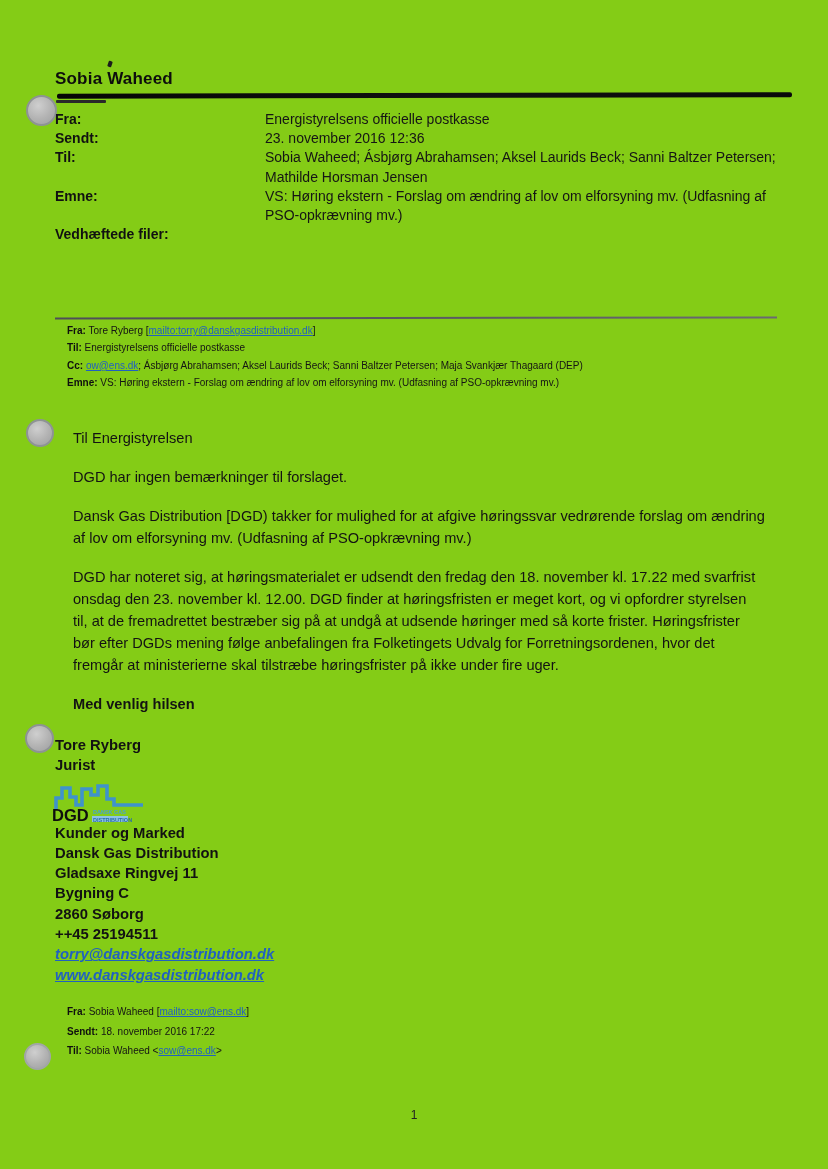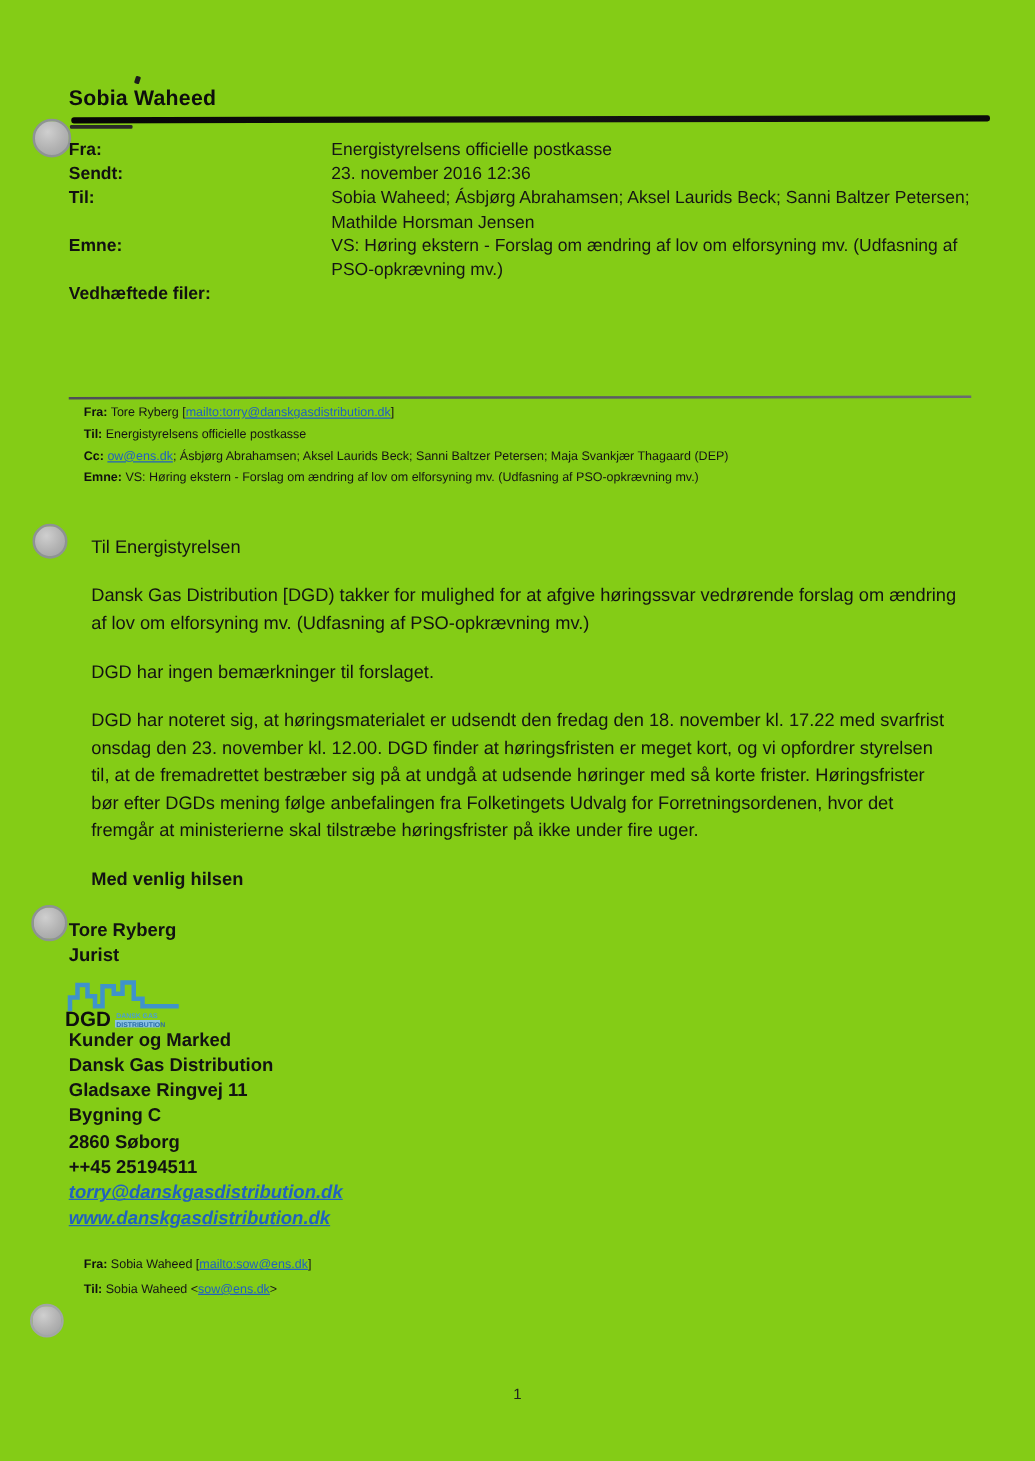--- a/index.html
+++ b/index.html
@@ -110,23 +110,23 @@
 
   <div class="qblock q1">
     <div><b>Fra:</b><span> Tore Ryberg [</span><a class="link">mailto:torry@danskgasdistribution.dk</a><span>]</span></div>
     <div><b>Til:</b><span> Energistyrelsens officielle postkasse</span></div>
     <div><b>Cc:</b><span> </span><a class="link">ow@ens.dk</a><span>; Ásbjørg Abrahamsen; Aksel Laurids Beck; Sanni Baltzer Petersen; Maja Svankjær Thagaard (DEP)</span></div>
     <div><b>Emne:</b><span> VS: Høring ekstern - Forslag om ændring af lov om elforsyning mv. (Udfasning af PSO-opkrævning mv.)</span></div>
   </div>
 
   <div class="bodytext">
     <p>Til Energistyrelsen</p>
+    <p>DGD har ingen bemærkninger til forslaget.</p>
     <p>Dansk Gas Distribution [DGD) takker for mulighed for at afgive høringssvar vedrørende forslag om ændring
 af lov om elforsyning mv. (Udfasning af PSO-opkrævning mv.)</p>
-    <p>DGD har ingen bemærkninger til forslaget.</p>
     <p>DGD har noteret sig, at høringsmaterialet er udsendt den fredag den 18. november kl. 17.22 med svarfrist
 onsdag den 23. november kl. 12.00. DGD finder at høringsfristen er meget kort, og vi opfordrer styrelsen
 til, at de fremadrettet bestræber sig på at undgå at udsende høringer med så korte frister. Høringsfrister
 bør efter DGDs mening følge anbefalingen fra Folketingets Udvalg for Forretningsordenen, hvor det
 fremgår at ministerierne skal tilstræbe høringsfrister på ikke under fire uger.</p>
     <p class="closing">Med venlig hilsen</p>
   </div>
 
   <div class="sig">
     <div>Tore Ryberg</div>
@@ -143,18 +143,19 @@
     <div>Gladsaxe Ringvej 11</div>
     <div>Bygning C</div>
     <div>2860 Søborg</div>
     <div>++45 25194511</div>
     <div><a class="link">torry@danskgasdistribution.dk</a></div>
     <div><a class="link">www.danskgasdistribution.dk</a></div>
   </div>
 
   <div class="qblock q2">
     <div><b>Fra:</b><span> Sobia Waheed [</span><a class="link">mailto:sow@ens.dk</a><span>]</span></div>
+    <div><b>Sendt:</b><span> 18. november 2016 17:22</span></div>
     <div><b>Til:</b><span> Sobia Waheed &lt;</span><a class="link">sow@ens.dk</a><span>&gt;</span></div>
   </div>
 
   <div class="pagenum">1</div>
 
 </div>
 
 </body></html>

